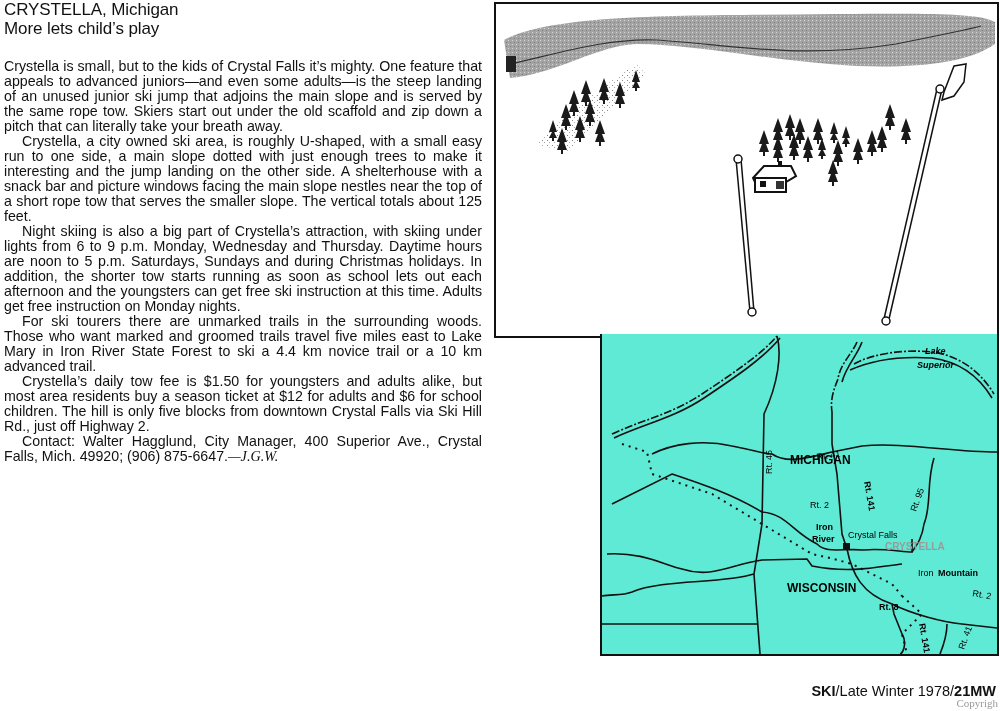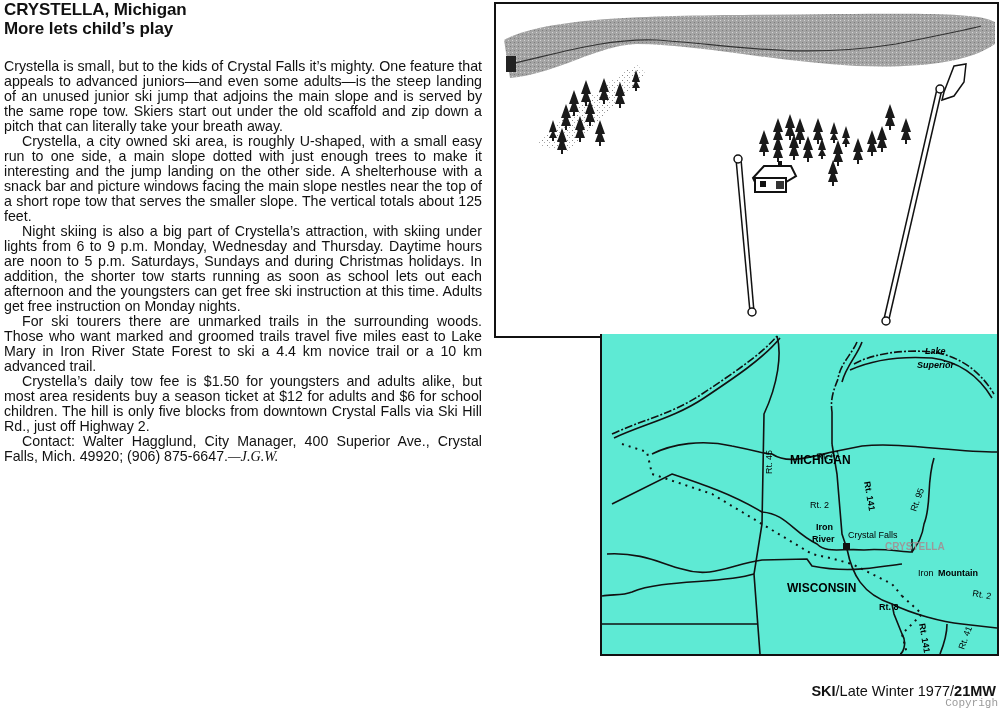--- a/index.html
+++ b/index.html
@@ -1,27 +1,27 @@
 <!DOCTYPE html>
 <html><head>
 <meta charset="utf-8">
 <style>
   html, body { margin: 0; padding: 0; background: #ffffff; }
   body { width: 1000px; height: 711px; position: relative; overflow: hidden; color: #111; }
   .article { position: absolute; left: 4px; top: 0; width: 478px; font-family: "Liberation Sans", sans-serif; }
-  .headline { font-weight: bold; font-size: 17px; line-height: 19px; margin: 0; letter-spacing: -0.1px; }
+  .headline { font-weight: normal; font-size: 17px; line-height: 19px; margin: 0; letter-spacing: -0.1px; }
   .body-text { margin-top: 21px; font-size: 14.2px; line-height: 15px; text-align: justify; }
   .para { margin: 0; text-indent: 0; }
   .para.indent { text-indent: 18px; }
   .signoff { font-style: italic; font-family: Liberation Serif, serif; }
   .illustration { position: absolute; left: 494px; top: 2px; width: 501px; height: 332px; border: 2px solid #111; background: #fff; overflow: hidden; }
   .map { position: absolute; left: 600px; top: 334px; width: 395px; height: 320px; border: 2px solid #111; border-top: none; background: #5eead4; overflow: hidden; }
   .footer { position: absolute; right: 4px; top: 683px; font-family: "Liberation Sans", sans-serif; font-size: 14.5px; white-space: nowrap; }
   .footer b { font-weight: bold; }
-  .copyright { position: absolute; right: 2px; top: 697px; font-family: Liberation Mono, monospace; font-size: 11px; color: #9a9a9a; }
+  .copyright { position: absolute; right: 2px; top: 697px; font-family: Liberation Serif, serif; font-size: 11px; color: #9a9a9a; }
   svg text { font-family: "Liberation Sans", sans-serif; }
 </style>
 </head>
 <body>
 
 <div class="article">
   <h1 class="headline">
     <span>CRYSTELLA, Michigan</span><br>
     <span>More lets child’s play</span>
   </h1>
@@ -164,15 +164,15 @@
     <text x="316" y="242" font-size="9">Iron</text>
     <text x="336" y="242" font-size="9" font-weight="bold">Mountain</text>
     <text x="370" y="262" font-size="9" transform="rotate(10 370 262)">Rt. 2</text>
     <text x="277" y="276" font-size="9" font-weight="bold">Rt. 8</text>
     <text x="317" y="290" font-size="9" font-weight="bold" transform="rotate(80 317 290)">Rt. 141</text>
     <text x="362" y="316" font-size="9" transform="rotate(-70 362 316)">Rt. 41</text>
   </svg>
 </div>
 
 <div class="footer">
-  <b>SKI</b><span>/Late Winter 1977/</span><b>21MW</b>
+  <b>SKI</b><span>/Late Winter 1978/</span><b>21MW</b>
 </div>
 <div class="copyright">Copyrigh</div>
 
 </body></html>

